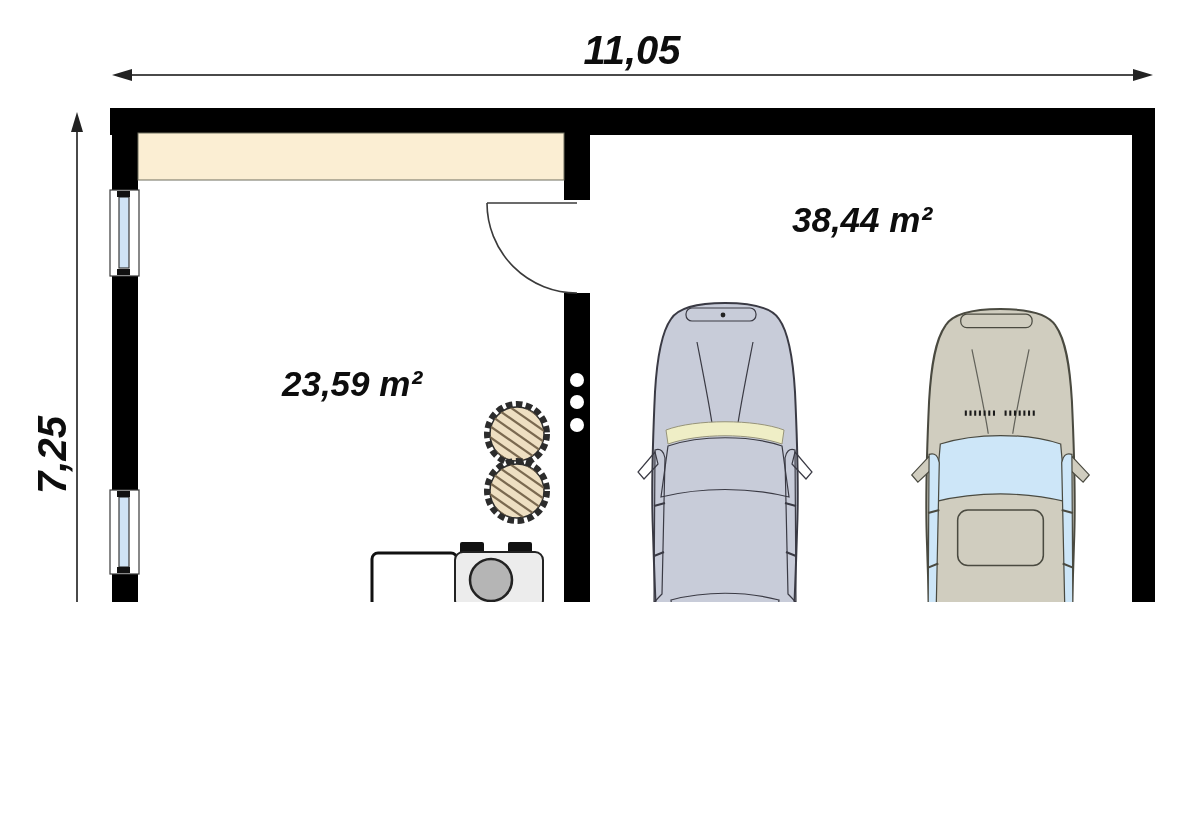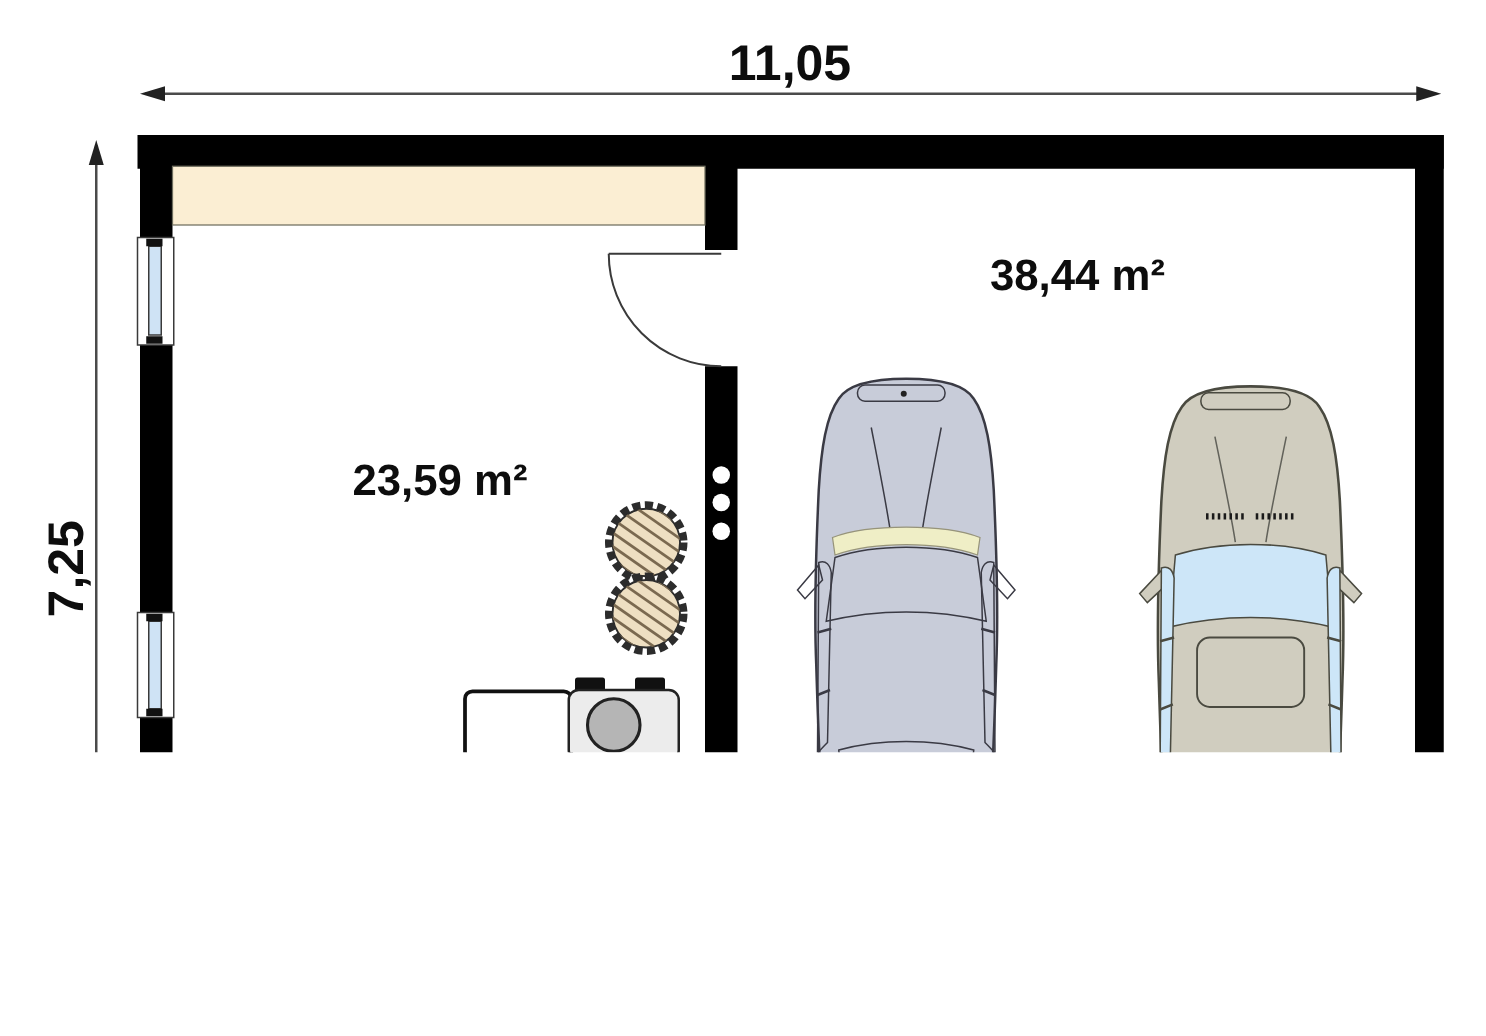--- a/index.html
+++ b/index.html
@@ -1,17 +1,17 @@
 <!DOCTYPE html>
 <html><head>
 <meta charset="utf-8">
 <style>
   html,body{margin:0;padding:0;background:#ffffff;}
   .stage{position:relative;width:1189px;height:602px;background:#ffffff;overflow:hidden;
-         font-family:"Liberation Sans","DejaVu Sans",sans-serif;}
+         font-family:"Liberation Sans","DejaVu Sans",sans-serif;font-style:italic;}
   svg{display:block}
   .wall{fill:#000000;stroke:none}
   .dim-line{stroke:#4a4a4a;stroke-width:2;fill:none}
   .dim-arrow{fill:#222222;stroke:none}
   .dim-text{font-family:"Liberation Sans","DejaVu Sans",sans-serif;font-weight:bold;
             font-size:40px;fill:#0d0d0d}
   .area-text{font-family:"Liberation Sans","DejaVu Sans",sans-serif;font-weight:bold;
              font-size:35px;fill:#0d0d0d}
   .thin{stroke:#2f2f2f;stroke-width:2;fill:none}
   .door{stroke:#3a3a3a;stroke-width:1.6;fill:none}

